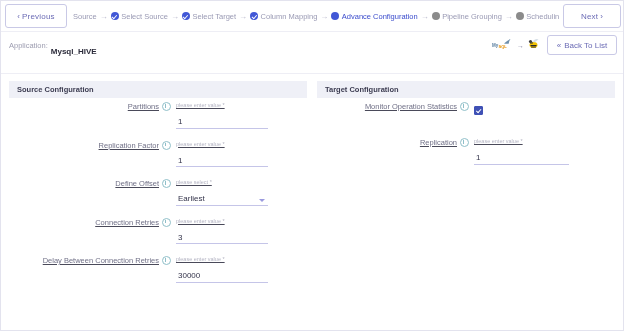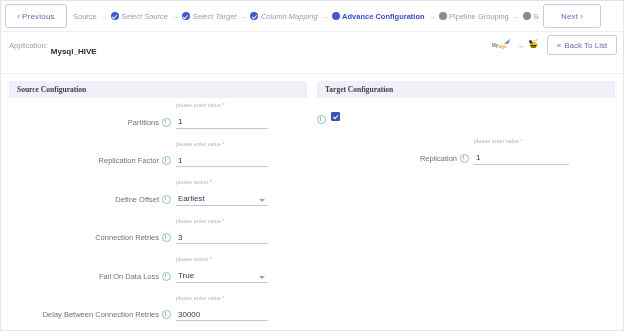--- a/index.html
+++ b/index.html
@@ -44,21 +44,21 @@
     color: #6b6bb5;
     font-size: 8px;
     letter-spacing: .2px;
     display: flex;
     align-items: center;
     justify-content: center;
     gap: 2px;
     box-sizing: border-box;
     cursor: pointer;
   }
-  .navbtn.next { min-width: 58px; margin-right: 22px; }
+  .navbtn.next { min-width: 58px; margin-right: 2px; }
   .steps {
     flex: 1 1 auto;
     height: 30px;
     display: flex;
     align-items: center;
     overflow: hidden;
     font-size: 7.5px;
     white-space: nowrap;
     padding-left: 2px;
   }
@@ -82,22 +82,22 @@
     position: absolute;
     left: 2.4px; top: 1.6px;
     width: 2px; height: 3.6px;
     border: solid #ffffff;
     border-width: 0 1.1px 1.1px 0;
     transform: rotate(42deg);
   }
   .step.current .dot { background: #4157d6; }
   .step.todo .dot { background: #8b8b8b; }
   .step .slabel { color: #9a9ab4; }
-  .step.current .slabel { color: #3b4ccc; font-weight: bold; }
-  .step.done .slabel { color: #9a9ab4; font-style: italic; }
+  .step.current .slabel { color: #3b4ccc; font-weight: normal; }
+  .step.done .slabel { color: #9a9ab4; }
   .arrow {
     color: #b9b9cc;
     font-size: 8px;
     margin: 0 3px;
     flex: 0 0 auto;
   }
 
   
   .appbar {
     height: 26px;
@@ -181,29 +181,29 @@
   .sec-head {
     background: #eff0f7;
     height: 17px;
     display: flex;
     align-items: center;
     padding-left: 8px;
     font-size: 7.5px;
     font-weight: bold;
     color: #3d3d52;
     margin-bottom: 4px;
-    font-family: Liberation Serif, serif;
   }
 
   
   .frow {
     display: flex;
-    align-items: flex-end;
+    align-items: flex-start;
     margin-bottom: 12px;
     min-height: 24px;
+    text-decoration: underline;
   }
   .flabel {
     width: 150px;
     text-align: right;
     font-size: 7.5px;
     color: #6f6f86;
     padding-right: 3px;
     padding-bottom: 1px;
     line-height: 10px;
     flex: 0 0 auto;
@@ -413,45 +413,37 @@
 
       <div class="frow">
         <span class="flabel">Connection Retries</span>
         <span class="help"></span>
         <div class="fctl">
           <div class="floatlbl">please enter value *</div>
           <input class="field" type="text" value="3" style="">
         </div>
       </div>
 
-      <div class="frow">
-        <span class="flabel">Fail On Data Loss</span>
-        <span class="help"></span>
-        <div class="fctl selwrap">
-          <div class="floatlbl">please select *</div>
-          <input class="field" type="text" readonly="" value="True" style="">
-          <span class="caret"></span>
-        </div>
-      </div>
 
       <div class="frow">
         <span class="flabel">Delay Between Connection Retries</span>
         <span class="help"></span>
         <div class="fctl">
           <div class="floatlbl">please enter value *</div>
           <input class="field" type="text" value="30000" style="">
         </div>
       </div>
 
     </div>
 
     <div class="col right">
       <div class="sec-head">Target Configuration</div>
 
       <div class="frow">
+        <span class="flabel">Monitor Operation Statistics</span>
         <span class="help"></span>
         <div class="fctl">
           <span class="cbox checked"></span>
         </div>
       </div>
 
       <div class="frow">
         <span class="flabel">Replication</span>
         <span class="help"></span>
         <div class="fctl wide">

